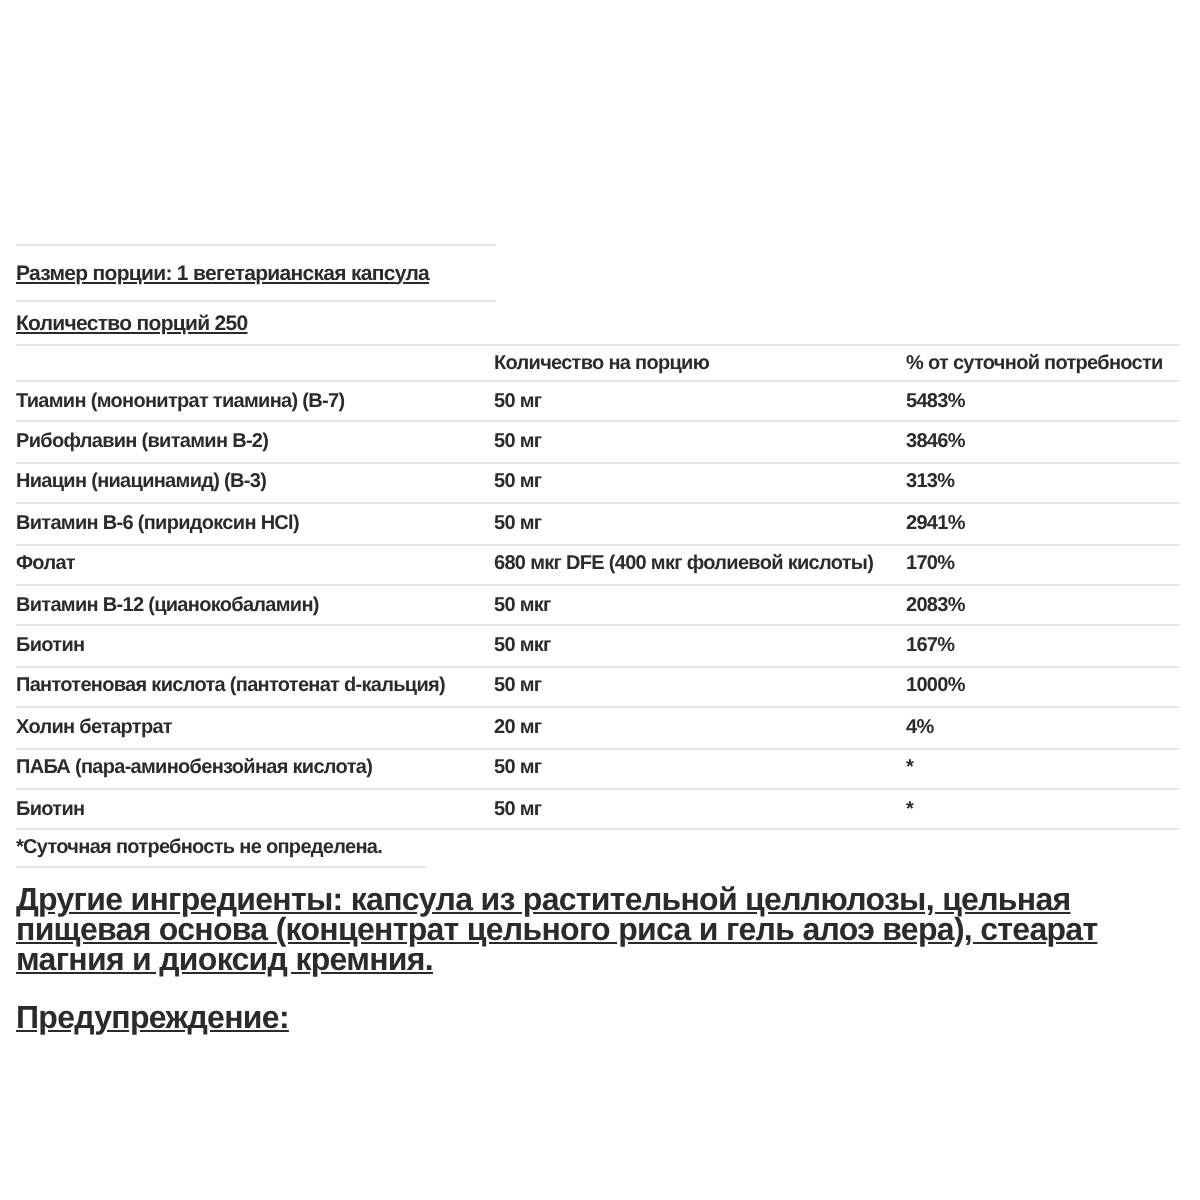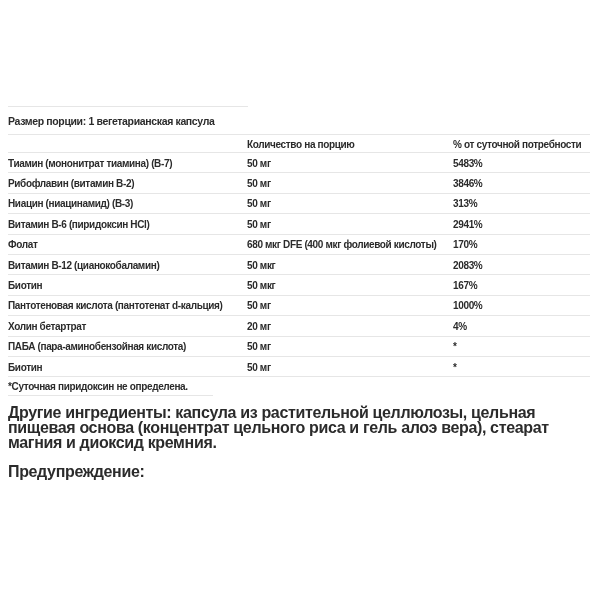--- a/index.html
+++ b/index.html
@@ -5,22 +5,23 @@
   * { margin:0; padding:0; box-sizing:border-box; }
   html,body { width:600px; height:600px; background:#ffffff; overflow:hidden; }
   body {
     font-family:"Liberation Sans","DejaVu Sans",sans-serif;
     font-weight:bold;
     color:#2b2b2b;
     letter-spacing:-0.35px;
   }
   .facts-panel {
     position:absolute;
-    left:8px; top:106px;
+    left:8px; top:122px;
     width:582px;
+    text-decoration:underline;
   }
   .info-row {
     width:240px;
     border-top:1px solid #e6e6e6;
     display:flex; align-items:center;
     font-size:10.5px;
     white-space:nowrap;
   }
   .info-row.first { height:28px; }
   .info-row.second { height:22px; }
@@ -58,20 +59,23 @@
 </style>
 </head>
 <body>
 
 <div class="facts-panel">
 
   <div class="info-row first">
     <span>Размер порции: 1 вегетарианская капсула</span>
   </div>
 
+  <div class="info-row second">
+    <span>Количество порций 250</span>
+  </div>
 
   <div class="nutr-table">
     <div class="t-row header">
       <span class="cell c-amount">Количество на порцию</span>
       <span class="cell c-dv">% от суточной потребности</span>
     </div>
 
     <div>
   <div class="t-row">
     <span class="cell c-name">Тиамин (мононитрат тиамина) (В-7)</span>
@@ -134,21 +138,21 @@
   </div>
 
   <div class="t-row">
     <span class="cell c-name">Биотин</span>
     <span class="cell c-amount">50 мг</span>
     <span class="cell c-dv">*</span>
   </div>
 </div>
 
     <div class="t-row footnote-row">
-      <span class="cell c-name">*Суточная пиридоксин не определена.</span>
+      <span class="cell c-name">*Суточная потребность не определена.</span>
     </div>
     <div class="footnote-underline"></div>
   </div>
 
   <div class="other-ingredients">Другие ингредиенты: капсула из растительной целлюлозы, цельная пищевая основа (концентрат цельного риса и гель алоэ вера), стеарат магния и диоксид кремния.</div>
 
   <div class="warning">Предупреждение:</div>
 
 </div>
 

